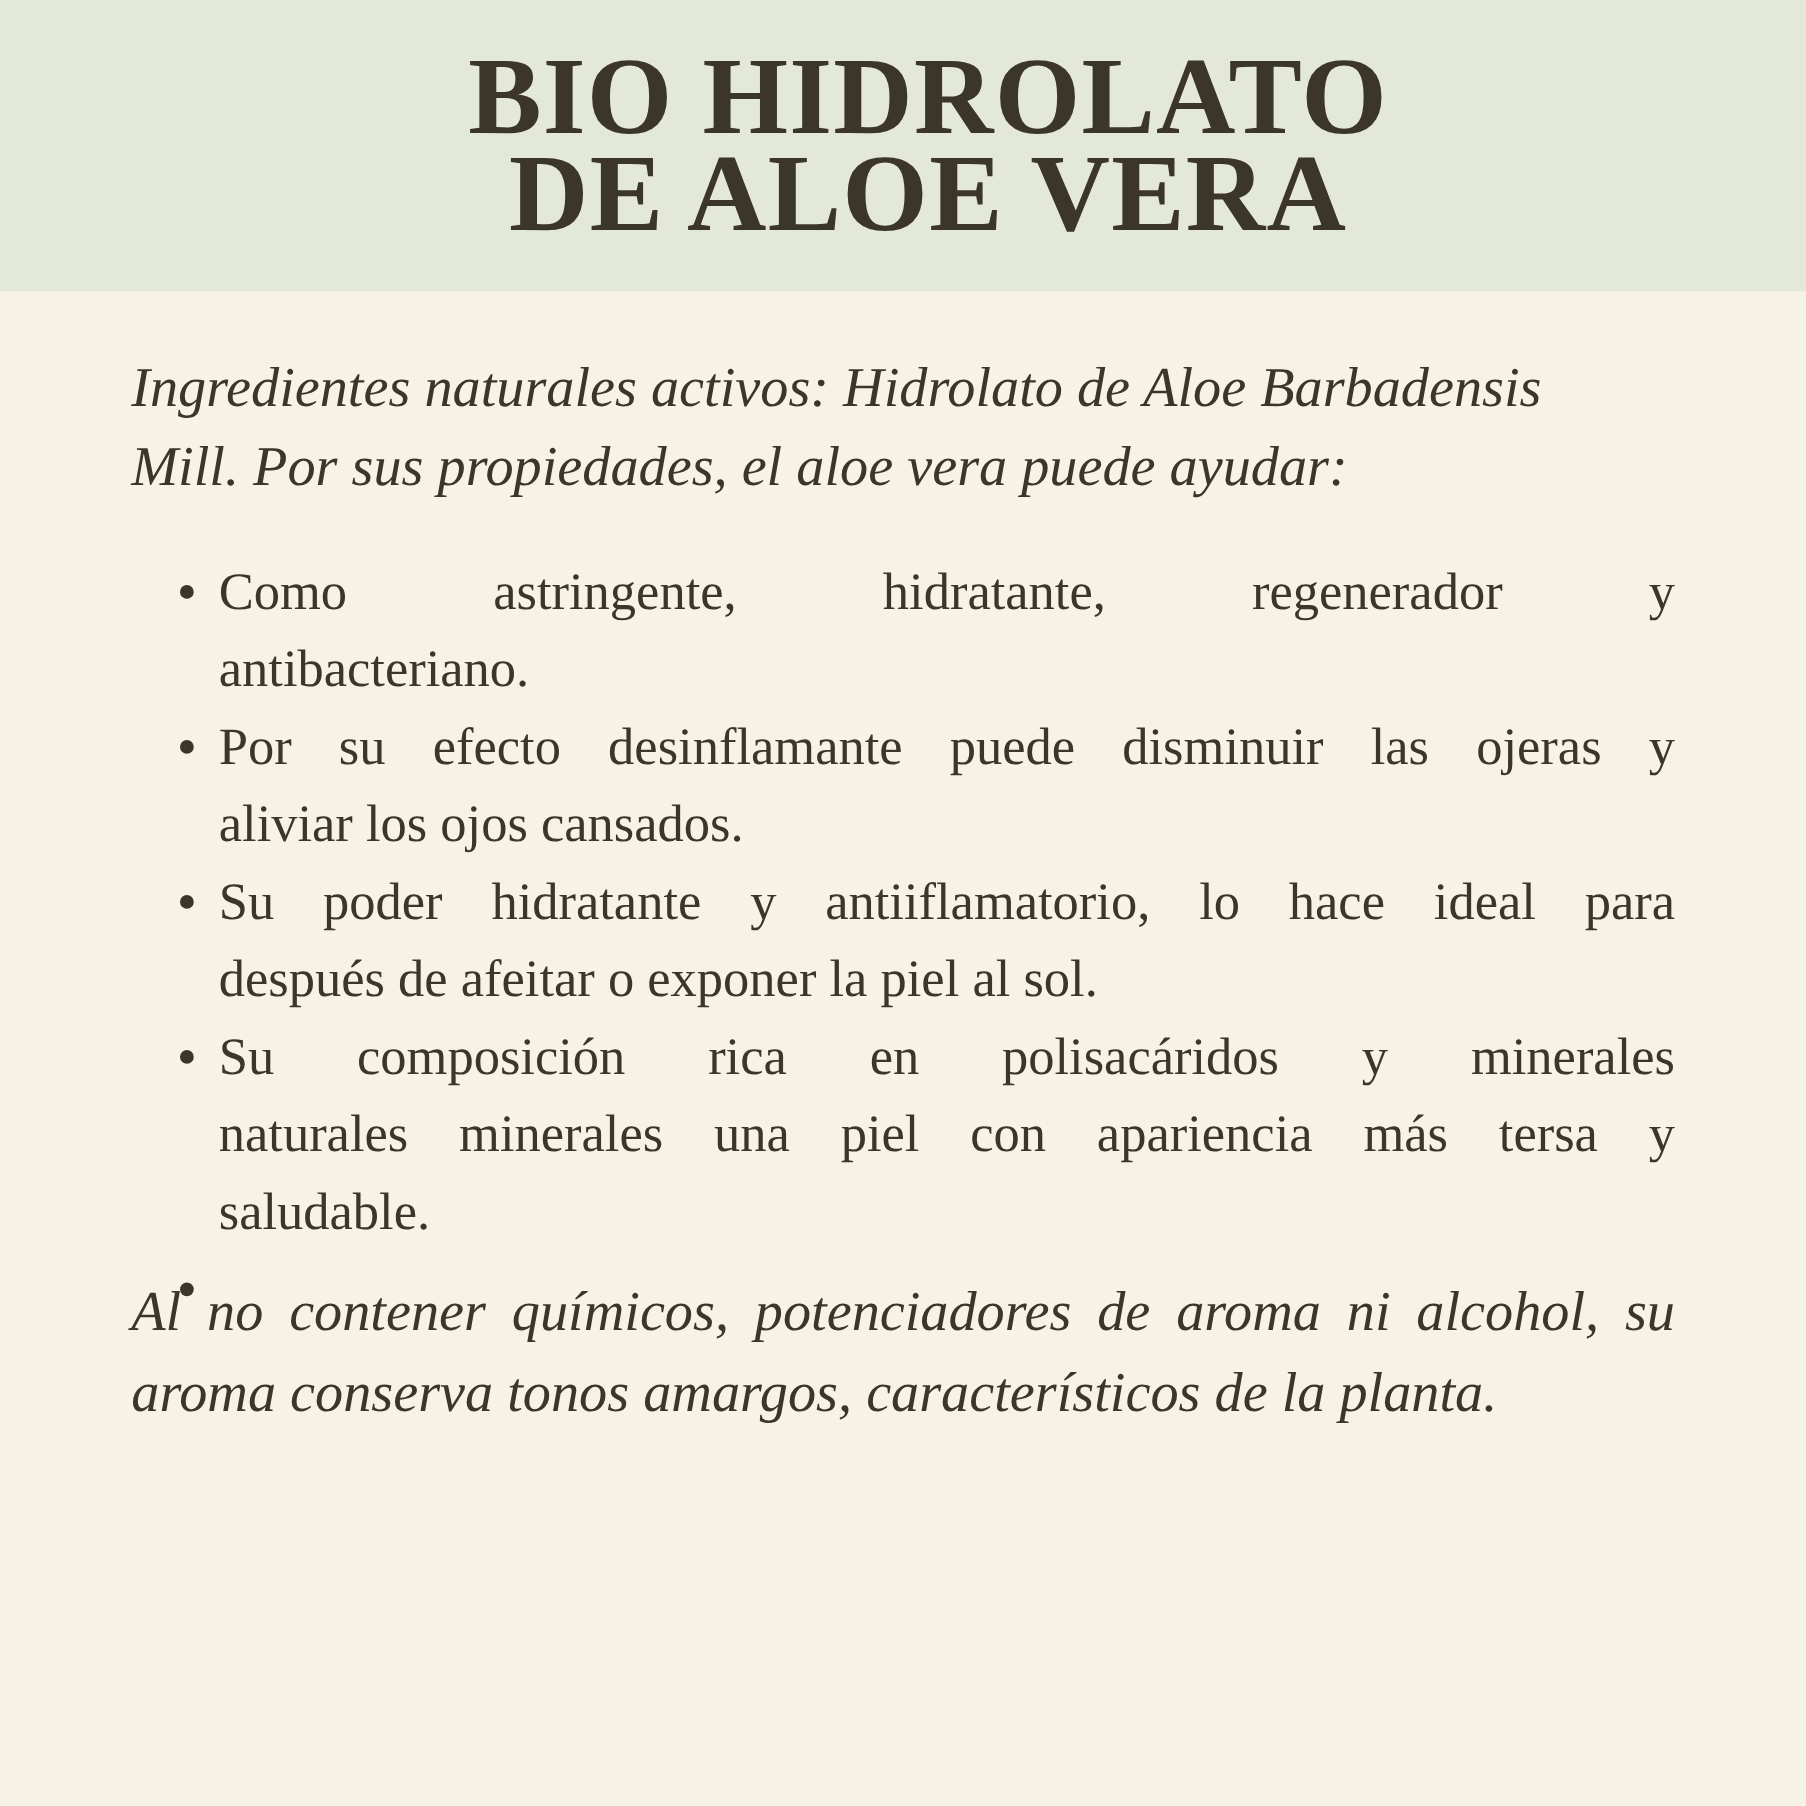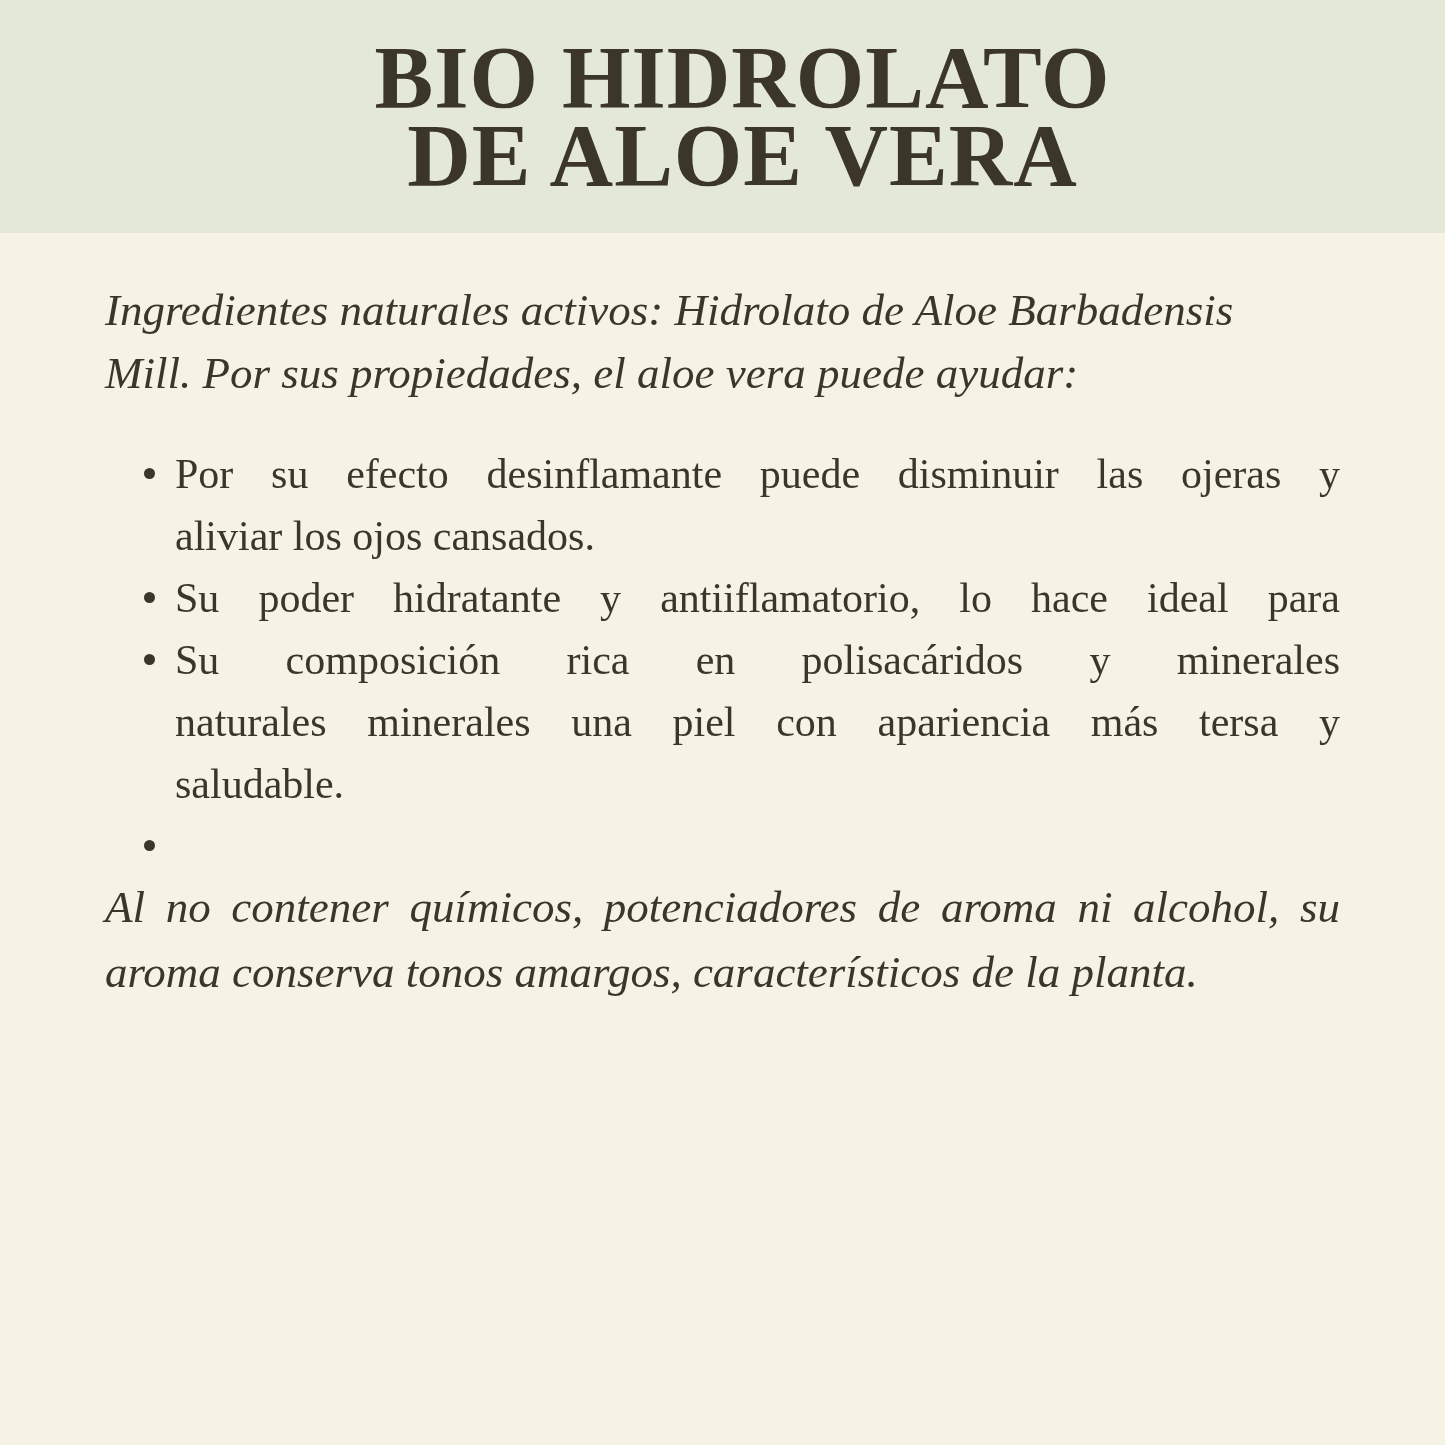--- a/index.html
+++ b/index.html
@@ -61,46 +61,52 @@
     background:var(--text);
   }
   .line{
     text-align:left;
   }
   .line.jl{
     text-align:justify;
     text-align-last:justify;
   }
   .footer{
-    margin-top:60px;
+    margin-top:16px;
     font-style:italic;
     font-size:45px;
     line-height:65px;
   }
 </style>
 </head>
 <body>
 
 <div class="page">
   <div class="header">
     <h1 class="title">BIO HIDROLATO
 DE ALOE VERA</h1>
   </div>
   <div class="content">
     <p class="intro">Ingredientes naturales activos: Hidrolato de Aloe Barbadensis
 Mill. Por sus propiedades, el aloe vera puede ayudar:</p>
     <ul class="benefits">
         <li>
           <span class="dot"></span>
+          <div class="line jl">Como astringente, hidratante, regenerador y</div>
+          <div class="line">antibacteriano.</div>
+        </li>
+        <li>
+          <span class="dot"></span>
           <div class="line jl">Por su efecto desinflamante puede disminuir las ojeras y</div>
           <div class="line">aliviar los ojos cansados.</div>
         </li>
         <li>
           <span class="dot"></span>
           <div class="line jl">Su poder hidratante y antiiflamatorio, lo hace ideal para</div>
+          <div class="line">después de afeitar o exponer la piel al sol.</div>
         </li>
         <li>
           <span class="dot"></span>
           <div class="line jl">Su composición rica en polisacáridos y minerales</div>
           <div class="line jl">naturales minerales una piel con apariencia más tersa y</div>
           <div class="line">saludable.</div>
         </li>
         <li>
           <span class="dot"></span>
         </li>

